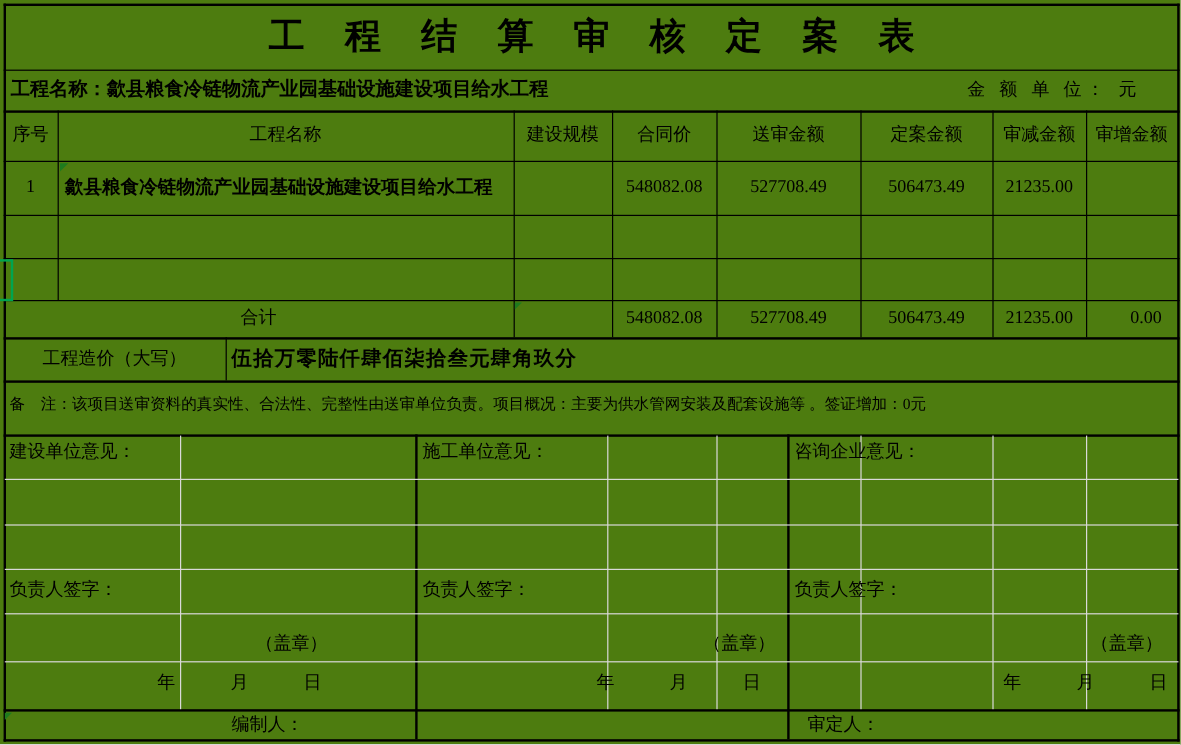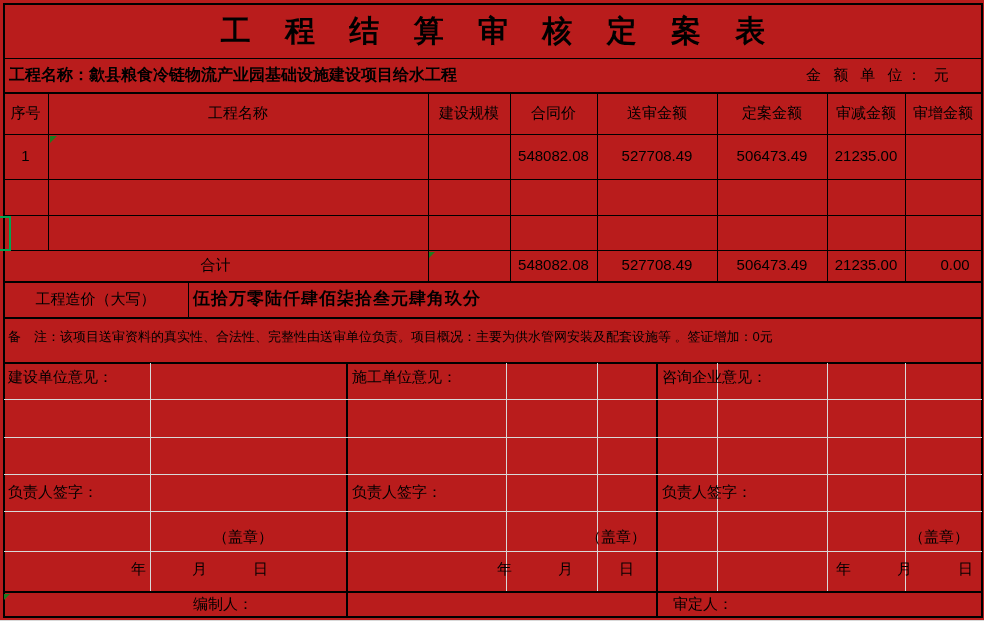--- a/index.html
+++ b/index.html
@@ -1,18 +1,18 @@
 <!DOCTYPE html>
 <html><head>
 <meta charset="utf-8">
 <style>
   html,body{margin:0;padding:0;background:#fff;}
   #stage{
-    position:relative;width:984px;height:621px;background:#b91c1c;
-    font-family:Liberation Sans, sans-serif;color:#000;
+    position:relative;width:984px;height:621px;background:#4d7c0f;
+    font-family:Liberation Serif, serif;color:#000;
     overflow:hidden;
   }
   .hl{position:absolute;background:#000;height:1px;}
   .hl2{position:absolute;background:#000;height:2px;}
   .vl{position:absolute;background:#000;width:1px;}
   .vl2{position:absolute;background:#000;width:2px;}
   .fhl{position:absolute;background:#d9d9d9;height:1px;}
   .fvl{position:absolute;background:#d9d9d9;width:1px;}
   .cell{position:absolute;display:flex;align-items:center;font-size:15px;line-height:1.1;white-space:nowrap;}
   .c{justify-content:center;}
@@ -81,20 +81,21 @@
   <div class="cell c" style="left:3px;top:92px;width:45px;height:42px;">序号</div>
   <div class="cell c" style="left:48px;top:92px;width:380px;height:42px;">工程名称</div>
   <div class="cell c" style="left:428px;top:92px;width:82px;height:42px;">建设规模</div>
   <div class="cell c" style="left:510px;top:92px;width:87px;height:42px;">合同价</div>
   <div class="cell c" style="left:597px;top:92px;width:120px;height:42px;">送审金额</div>
   <div class="cell c" style="left:717px;top:92px;width:110px;height:42px;">定案金额</div>
   <div class="cell c" style="left:827px;top:92px;width:78px;height:42px;">审减金额</div>
   <div class="cell c" style="left:905px;top:92px;width:76px;height:42px;">审增金额</div>
 
   <div class="cell c" style="left:3px;top:134px;width:45px;height:45px;">1</div>
+  <div class="cell l b" style="left:54px;top:134px;width:372px;height:45px;font-size:15.5px;">歙县粮食冷链物流产业园基础设施建设项目给水工程</div>
   <div class="cell c" style="left:428px;top:134px;width:82px;height:45px;"></div>
   <div class="cell c" style="left:510px;top:134px;width:87px;height:45px;">548082.08</div>
   <div class="cell c" style="left:597px;top:134px;width:120px;height:45px;">527708.49</div>
   <div class="cell c" style="left:717px;top:134px;width:110px;height:45px;">506473.49</div>
   <div class="cell c" style="left:827px;top:134px;width:78px;height:45px;">21235.00</div>
   <div class="cell c" style="left:905px;top:134px;width:76px;height:45px;"></div>
 
   <div class="cell c" style="left:3px;top:179px;width:45px;height:36px;"></div>
   <div class="cell l" style="left:54px;top:179px;width:372px;height:36px;"></div>
   <div class="cell c" style="left:3px;top:215px;width:45px;height:35px;"></div>

